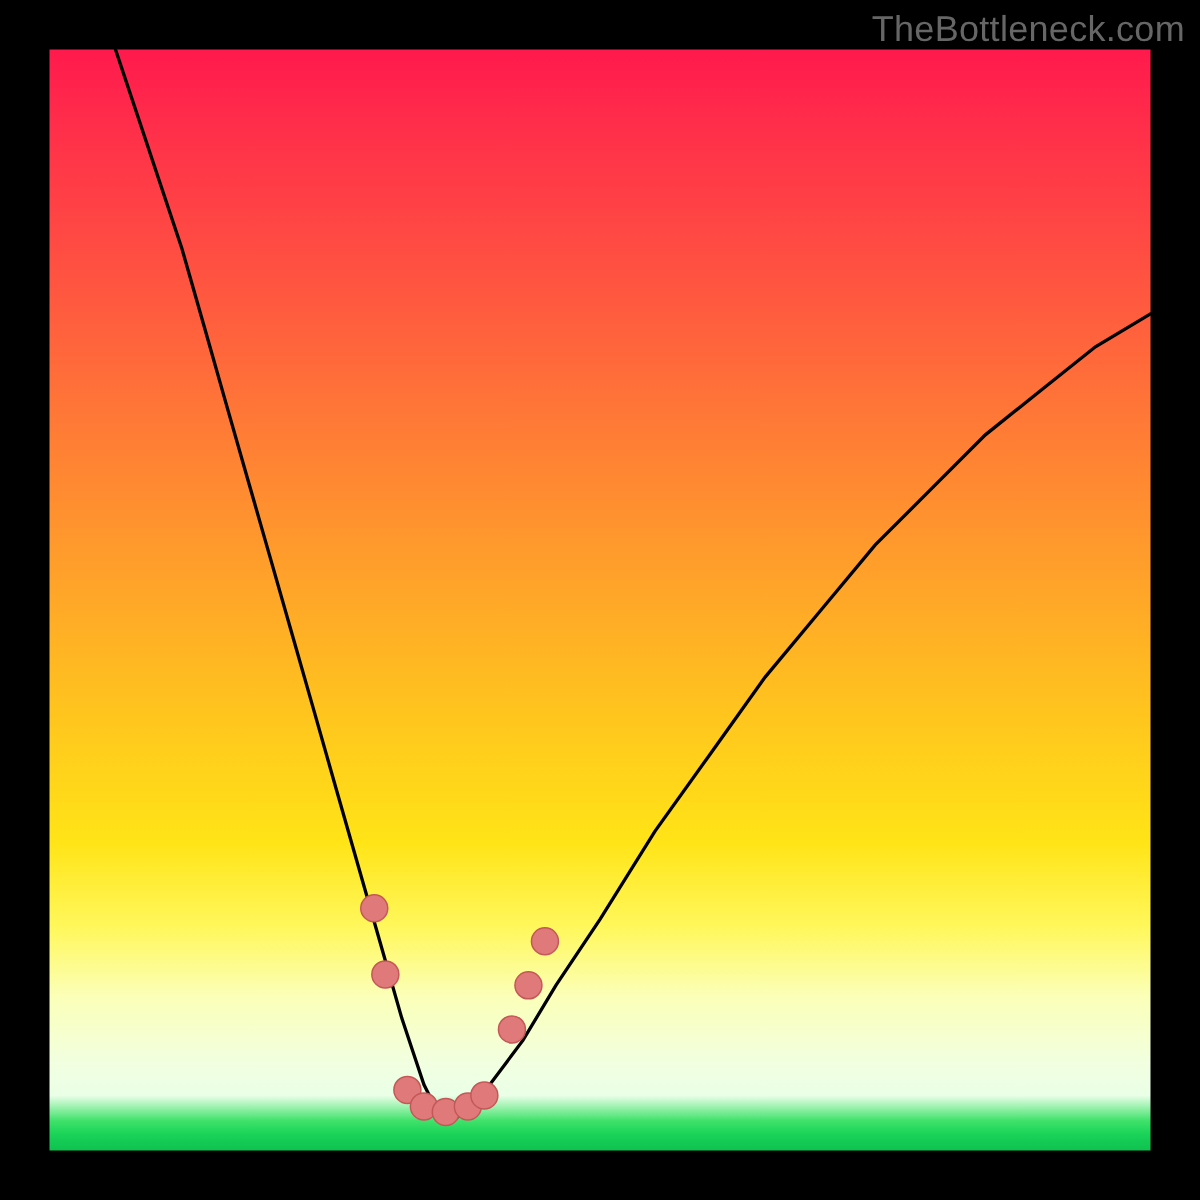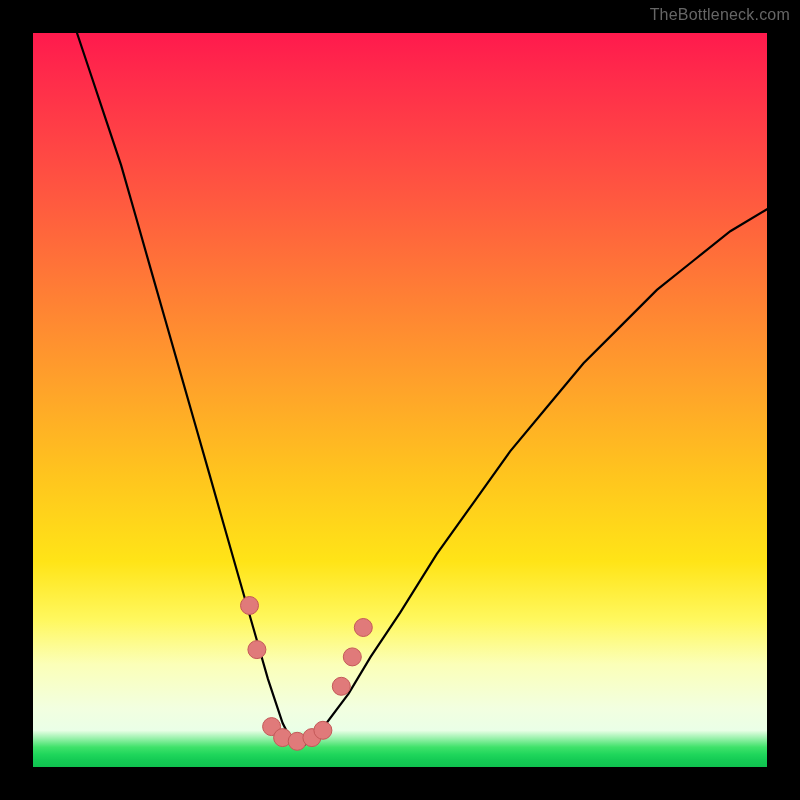--- a/index.html
+++ b/index.html
@@ -43,21 +43,21 @@
       #1fd65b 98.3%,
       #15cc55 99.0%,
       #0fc24f 100%
     );
   }
   .watermark {
     position: absolute;
     top: 6px;
     right: 10px;
     color: #666;
-    font-size: 16px;
+    font-size: 24px;
     font-weight: 500;
     letter-spacing: 0.2px;
     user-select: none;
   }
   svg.overlay {
     position: absolute;
     left: 33px;
     top: 33px;
     width: 734px;
     height: 734px;

